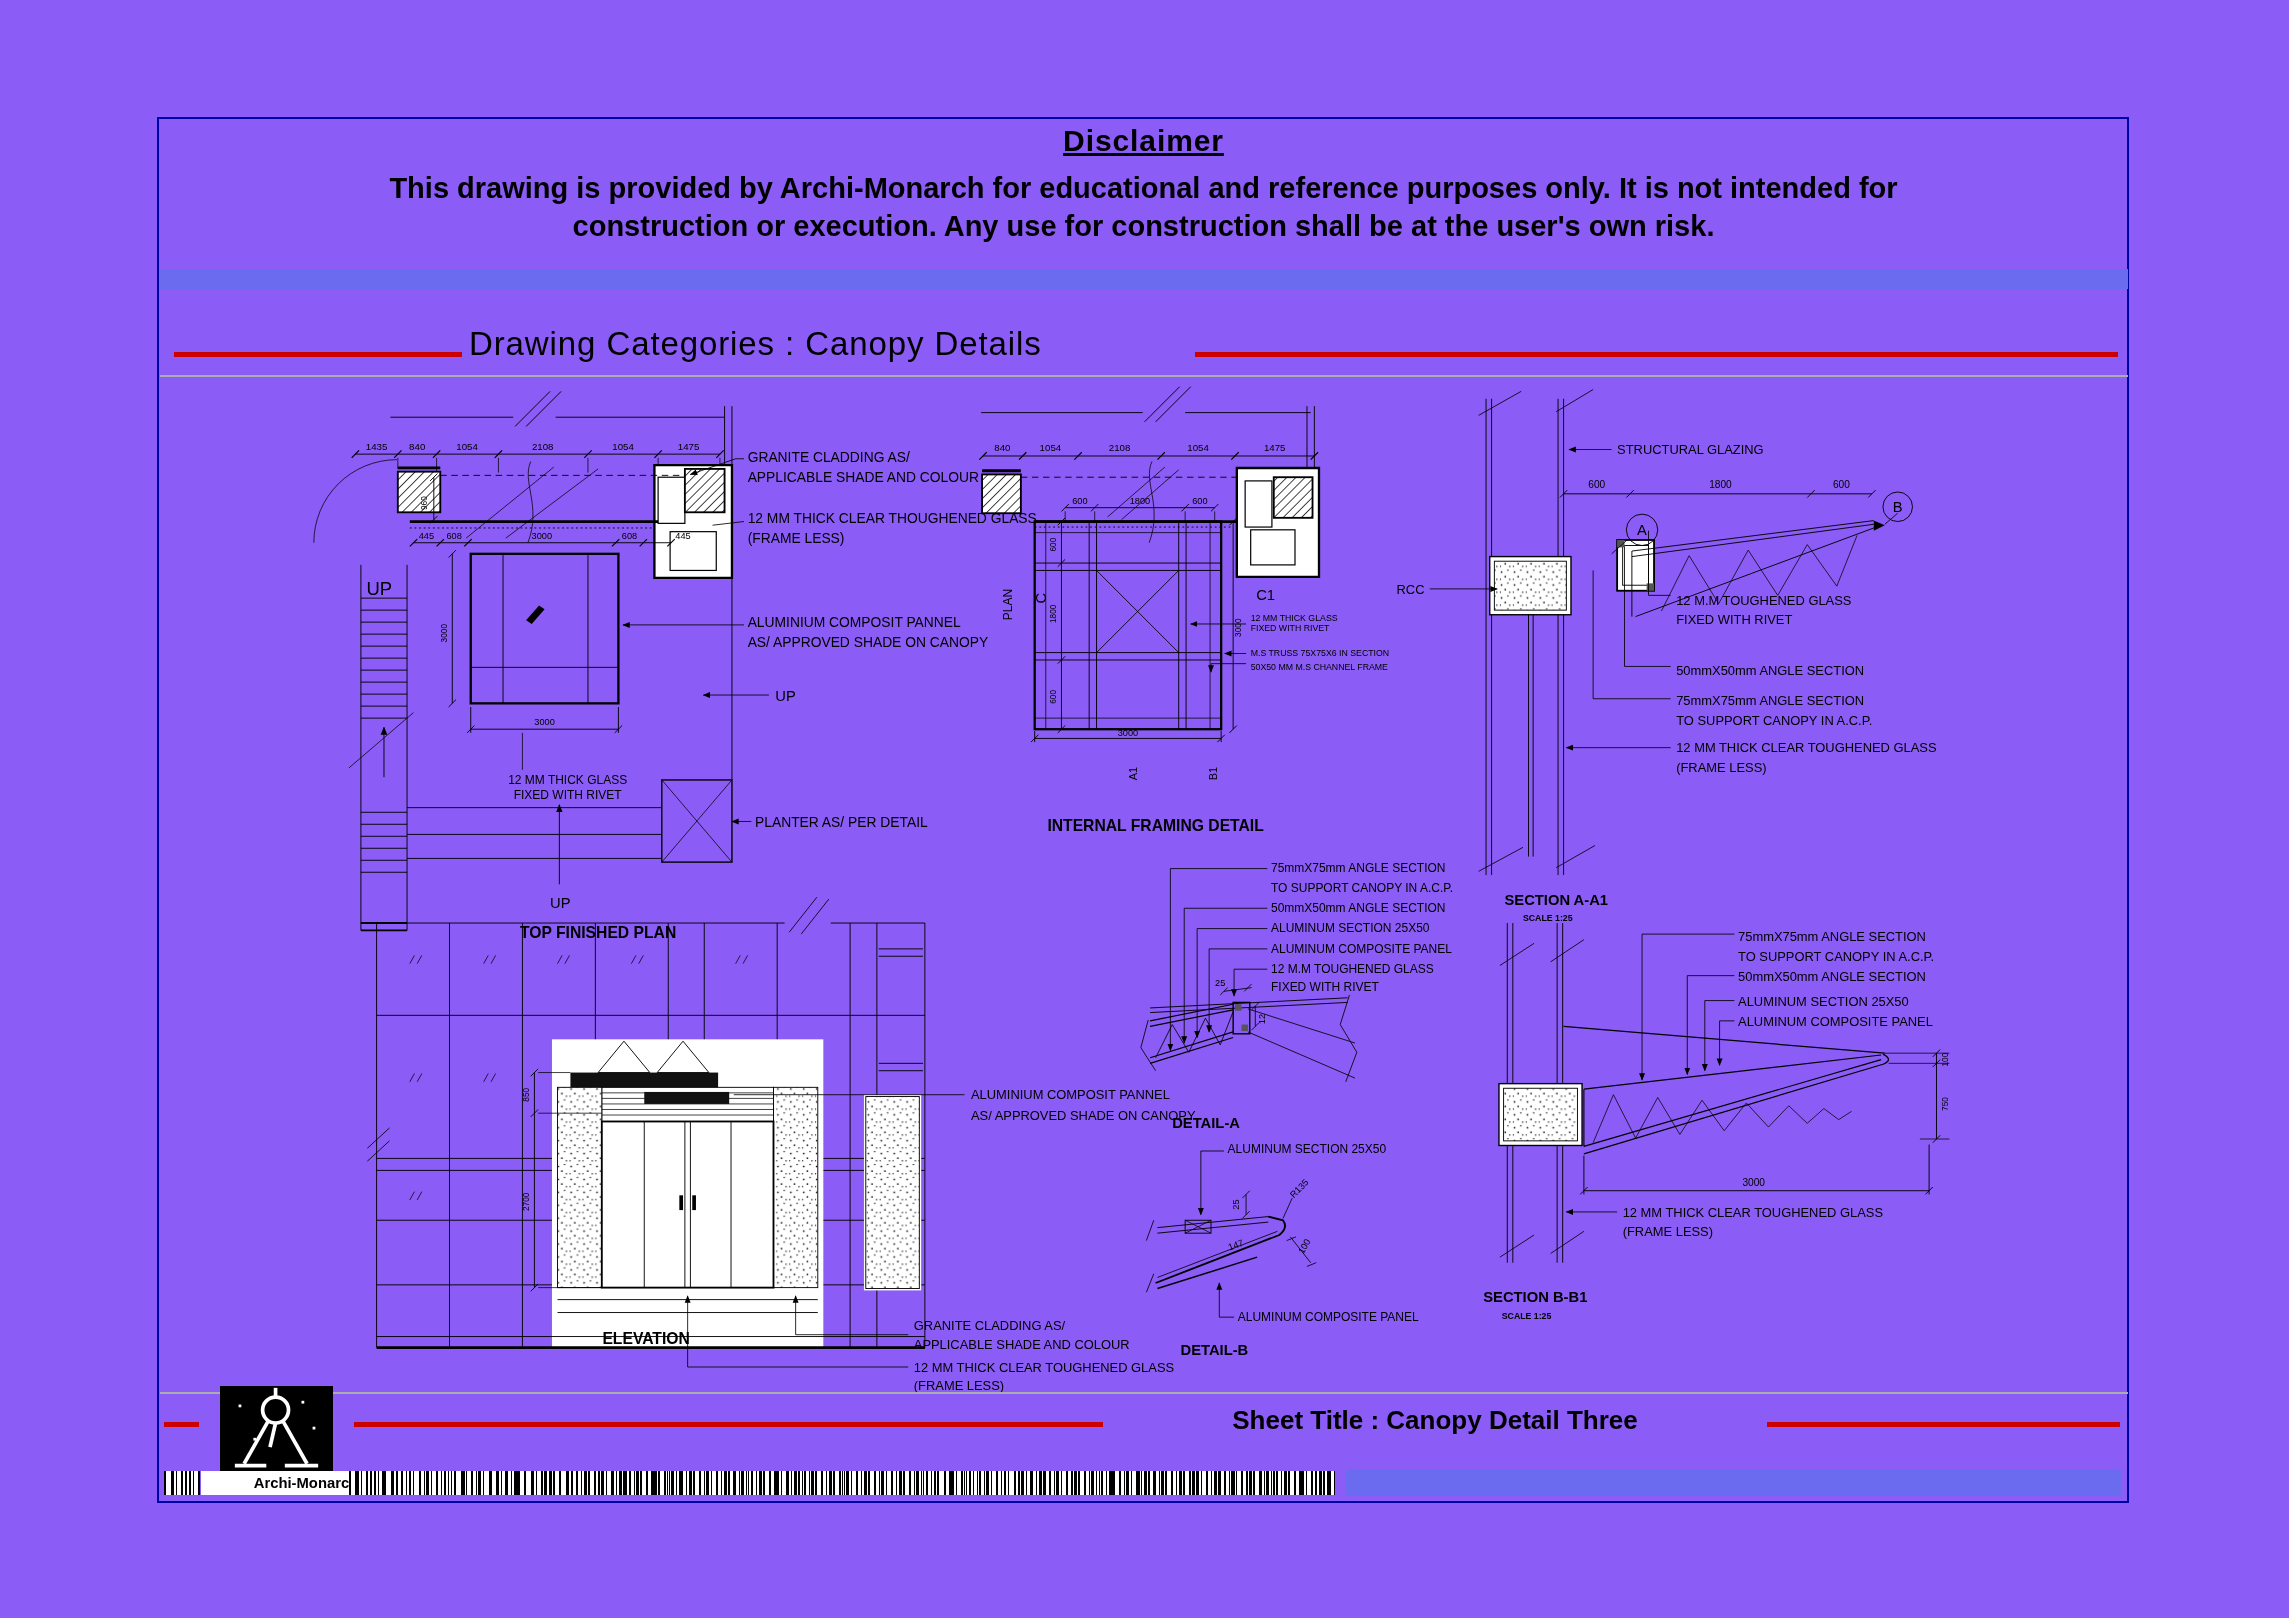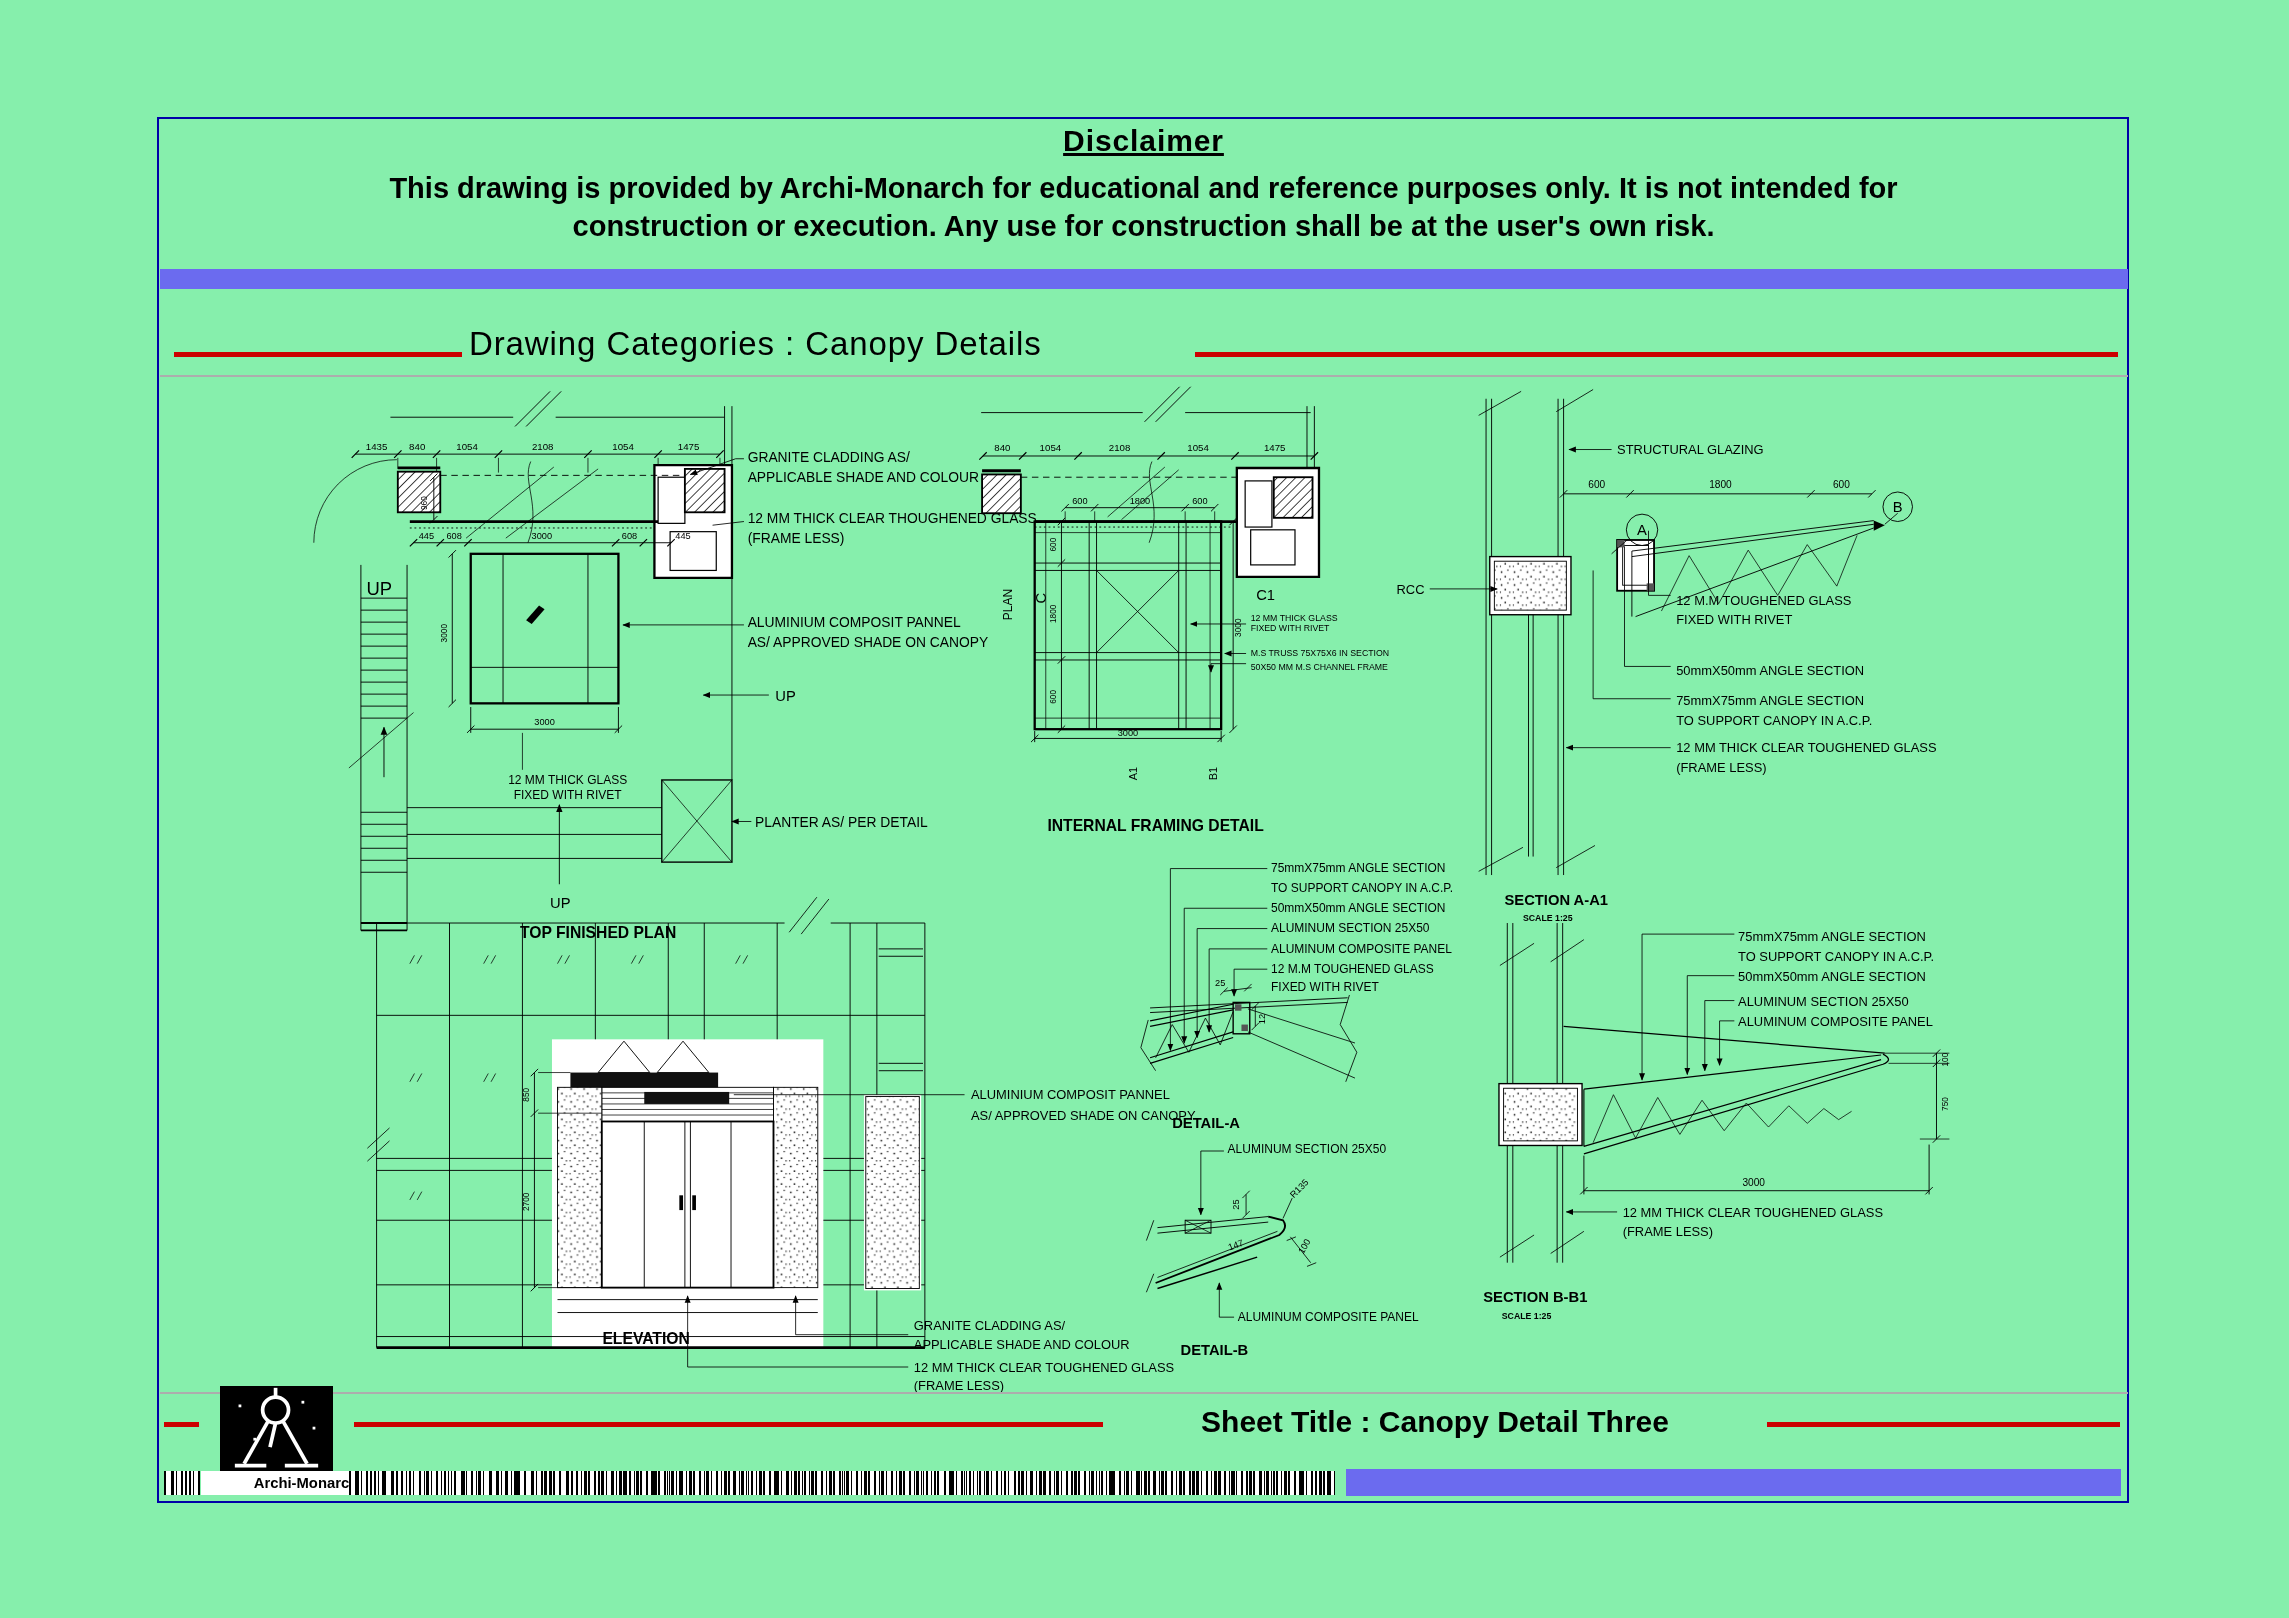--- a/index.html
+++ b/index.html
@@ -1,27 +1,27 @@
 <!DOCTYPE html>
 <html style="font-size:14.8px"><head>
 <meta charset="utf-8">
 <style>
   html,body{margin:0;padding:0;background:#fff;}
-  .page{position:relative;width:2290px;height:1619px;background:#86efac;overflow:hidden;
+  .page{position:relative;width:2290px;height:1619px;background:#8b5cf6;overflow:hidden;
         font-family:"Liberation Sans",sans-serif;color:#000;}
   .abs{position:absolute;}
   .frame{left:157px;top:117px;width:1968px;height:1382px;border:2.8px solid #0000A8;}
   .disc-title{left:157px;top:124px;width:1973px;text-align:center;font-size:30px;font-weight:bold;
               text-decoration:underline;letter-spacing:0.9px;}
   .disc-line{left:157px;width:1973px;text-align:center;font-size:29px;font-weight:bold;}
   .bluebar{background:#6B6BEF;}
   .redrule{background:#CC0000;}
   .greyrule{background:#ADADAD;}
   .cat-head{left:469px;top:325px;font-size:33px;font-weight:normal;letter-spacing:0.9px;}
-  .sheet-title{left:1098px;top:1405px;width:674px;text-align:center;font-size:30px;font-weight:bold;}
+  .sheet-title{left:1098px;top:1405px;width:674px;text-align:center;font-size:26px;font-weight:bold;}
   .logo{left:220px;top:1386px;width:113px;height:87px;background:#000;}
   .brand{left:201px;top:1471px;width:146px;height:24px;background:#fff;text-align:center;
          font-size:14.8px;font-weight:bold;line-height:24px;padding-left:32px;}
   .barcode{height:24px;background-color:#fff;background-image:
      repeating-linear-gradient(90deg,#000 0 1.8px,rgba(0,0,0,0) 1.8px 4.6px,#000 4.6px 5.5px,rgba(0,0,0,0) 5.5px 7.4px,#000 7.4px 10px,rgba(0,0,0,0) 10px 12px,#000 12px 13px,rgba(0,0,0,0) 13px 17.5px),
      repeating-linear-gradient(90deg,rgba(0,0,0,0) 0 6.5px,#000 6.5px 8.3px,rgba(0,0,0,0) 8.3px 21px,#000 21px 22px,rgba(0,0,0,0) 22px 27px);}
   svg text{font-family:"Liberation Sans",sans-serif;fill:#000;}
   .cad line,.cad path,.cad rect,.cad circle,.cad polyline{vector-effect:none;}
 </style>
 </head>

